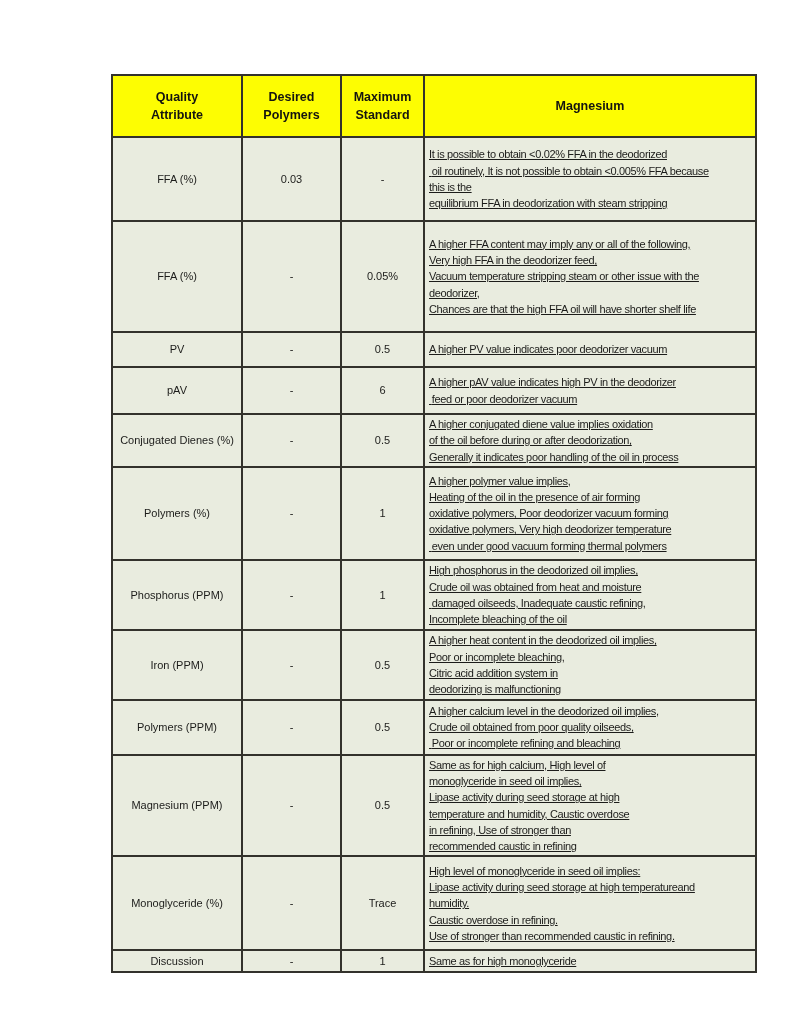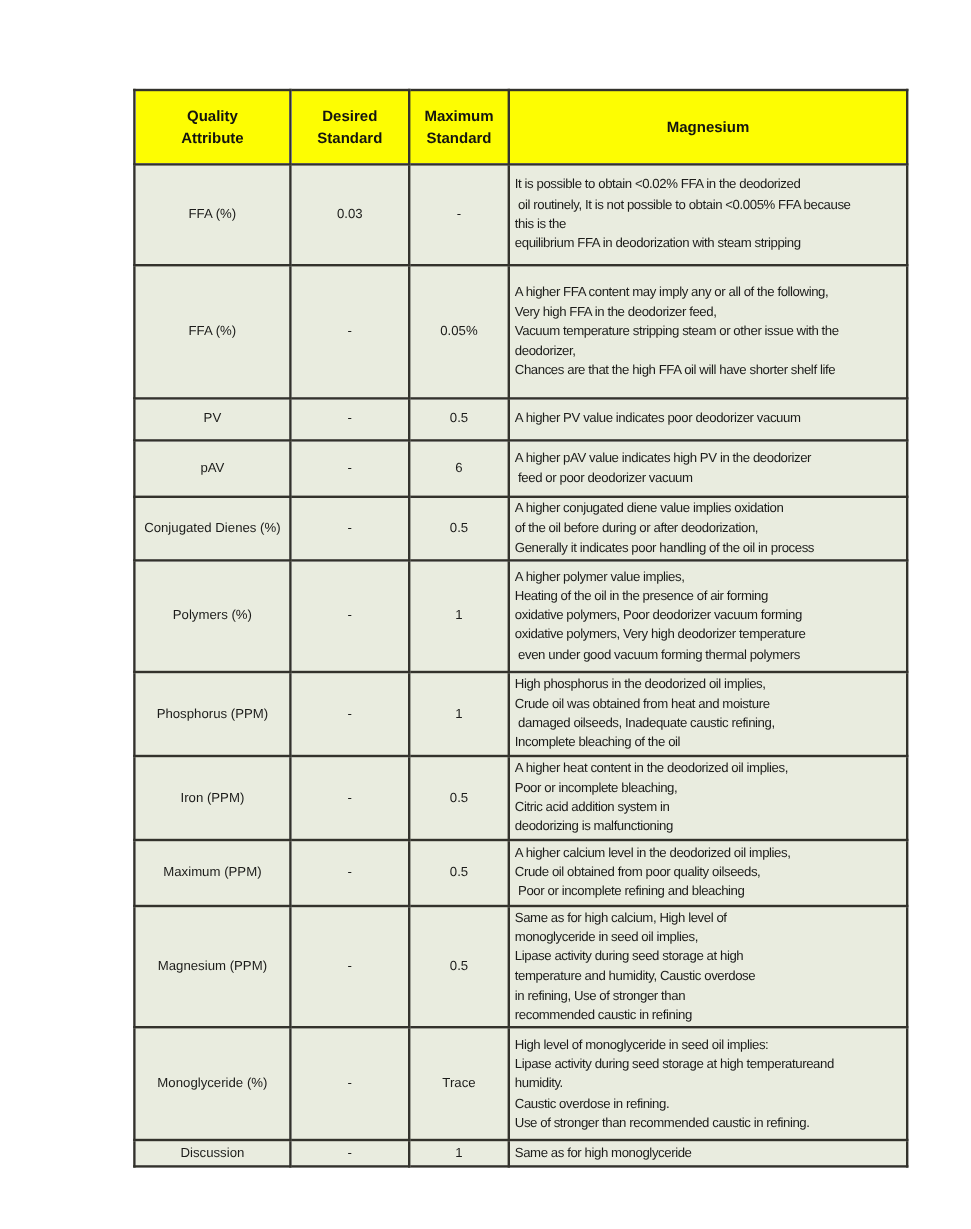--- a/index.html
+++ b/index.html
@@ -57,20 +57,21 @@
     line-height: 1.3;
     padding: 1px 0;
   }
   td.c-disc {
     text-align: left;
     vertical-align: middle;
     white-space: pre-wrap;
     line-height: 1.48;
     letter-spacing: -0.35px;
     padding: 1px 2px 1px 4px;
+    text-decoration: underline;
   }
   
   tbody tr:nth-child(1)  { height: 84px; }
   tbody tr:nth-child(2)  { height: 111px; }
   tbody tr:nth-child(3)  { height: 35px; }
   tbody tr:nth-child(4)  { height: 47px; }
   tbody tr:nth-child(5)  { height: 52px; }
   tbody tr:nth-child(6)  { height: 93px; }
   tbody tr:nth-child(7)  { height: 70px; }
   tbody tr:nth-child(8)  { height: 70px; }
@@ -89,21 +90,21 @@
         <col style="width:130px">
         <col style="width:99px">
         <col style="width:83px">
         <col style="width:332px">
       </colgroup>
       <thead>
         <tr>
           <th>Quality
 Attribute</th>
           <th>Desired
-Standard</th>
+Polymers</th>
           <th>Maximum
 Standard</th>
           <th>Magnesium</th>
         </tr>
       </thead>
       <tbody>
         <tr>
           <td class="c-attr">FFA (%)</td>
           <td class="c-des">0.03</td>
           <td class="c-max">-</td>
@@ -165,21 +166,21 @@
         <tr>
           <td class="c-attr">Iron (PPM)</td>
           <td class="c-des">-</td>
           <td class="c-max">0.5</td>
           <td class="c-disc">A higher heat content in the deodorized oil implies,
 Poor or incomplete bleaching,
 Citric acid addition system in
 deodorizing is malfunctioning</td>
         </tr>
         <tr>
-          <td class="c-attr">Maximum (PPM)</td>
+          <td class="c-attr">Polymers (PPM)</td>
           <td class="c-des">-</td>
           <td class="c-max">0.5</td>
           <td class="c-disc">A higher calcium level in the deodorized oil implies,
 Crude oil obtained from poor quality oilseeds,
  Poor or incomplete refining and bleaching</td>
         </tr>
         <tr>
           <td class="c-attr">Magnesium (PPM)</td>
           <td class="c-des">-</td>
           <td class="c-max">0.5</td>

